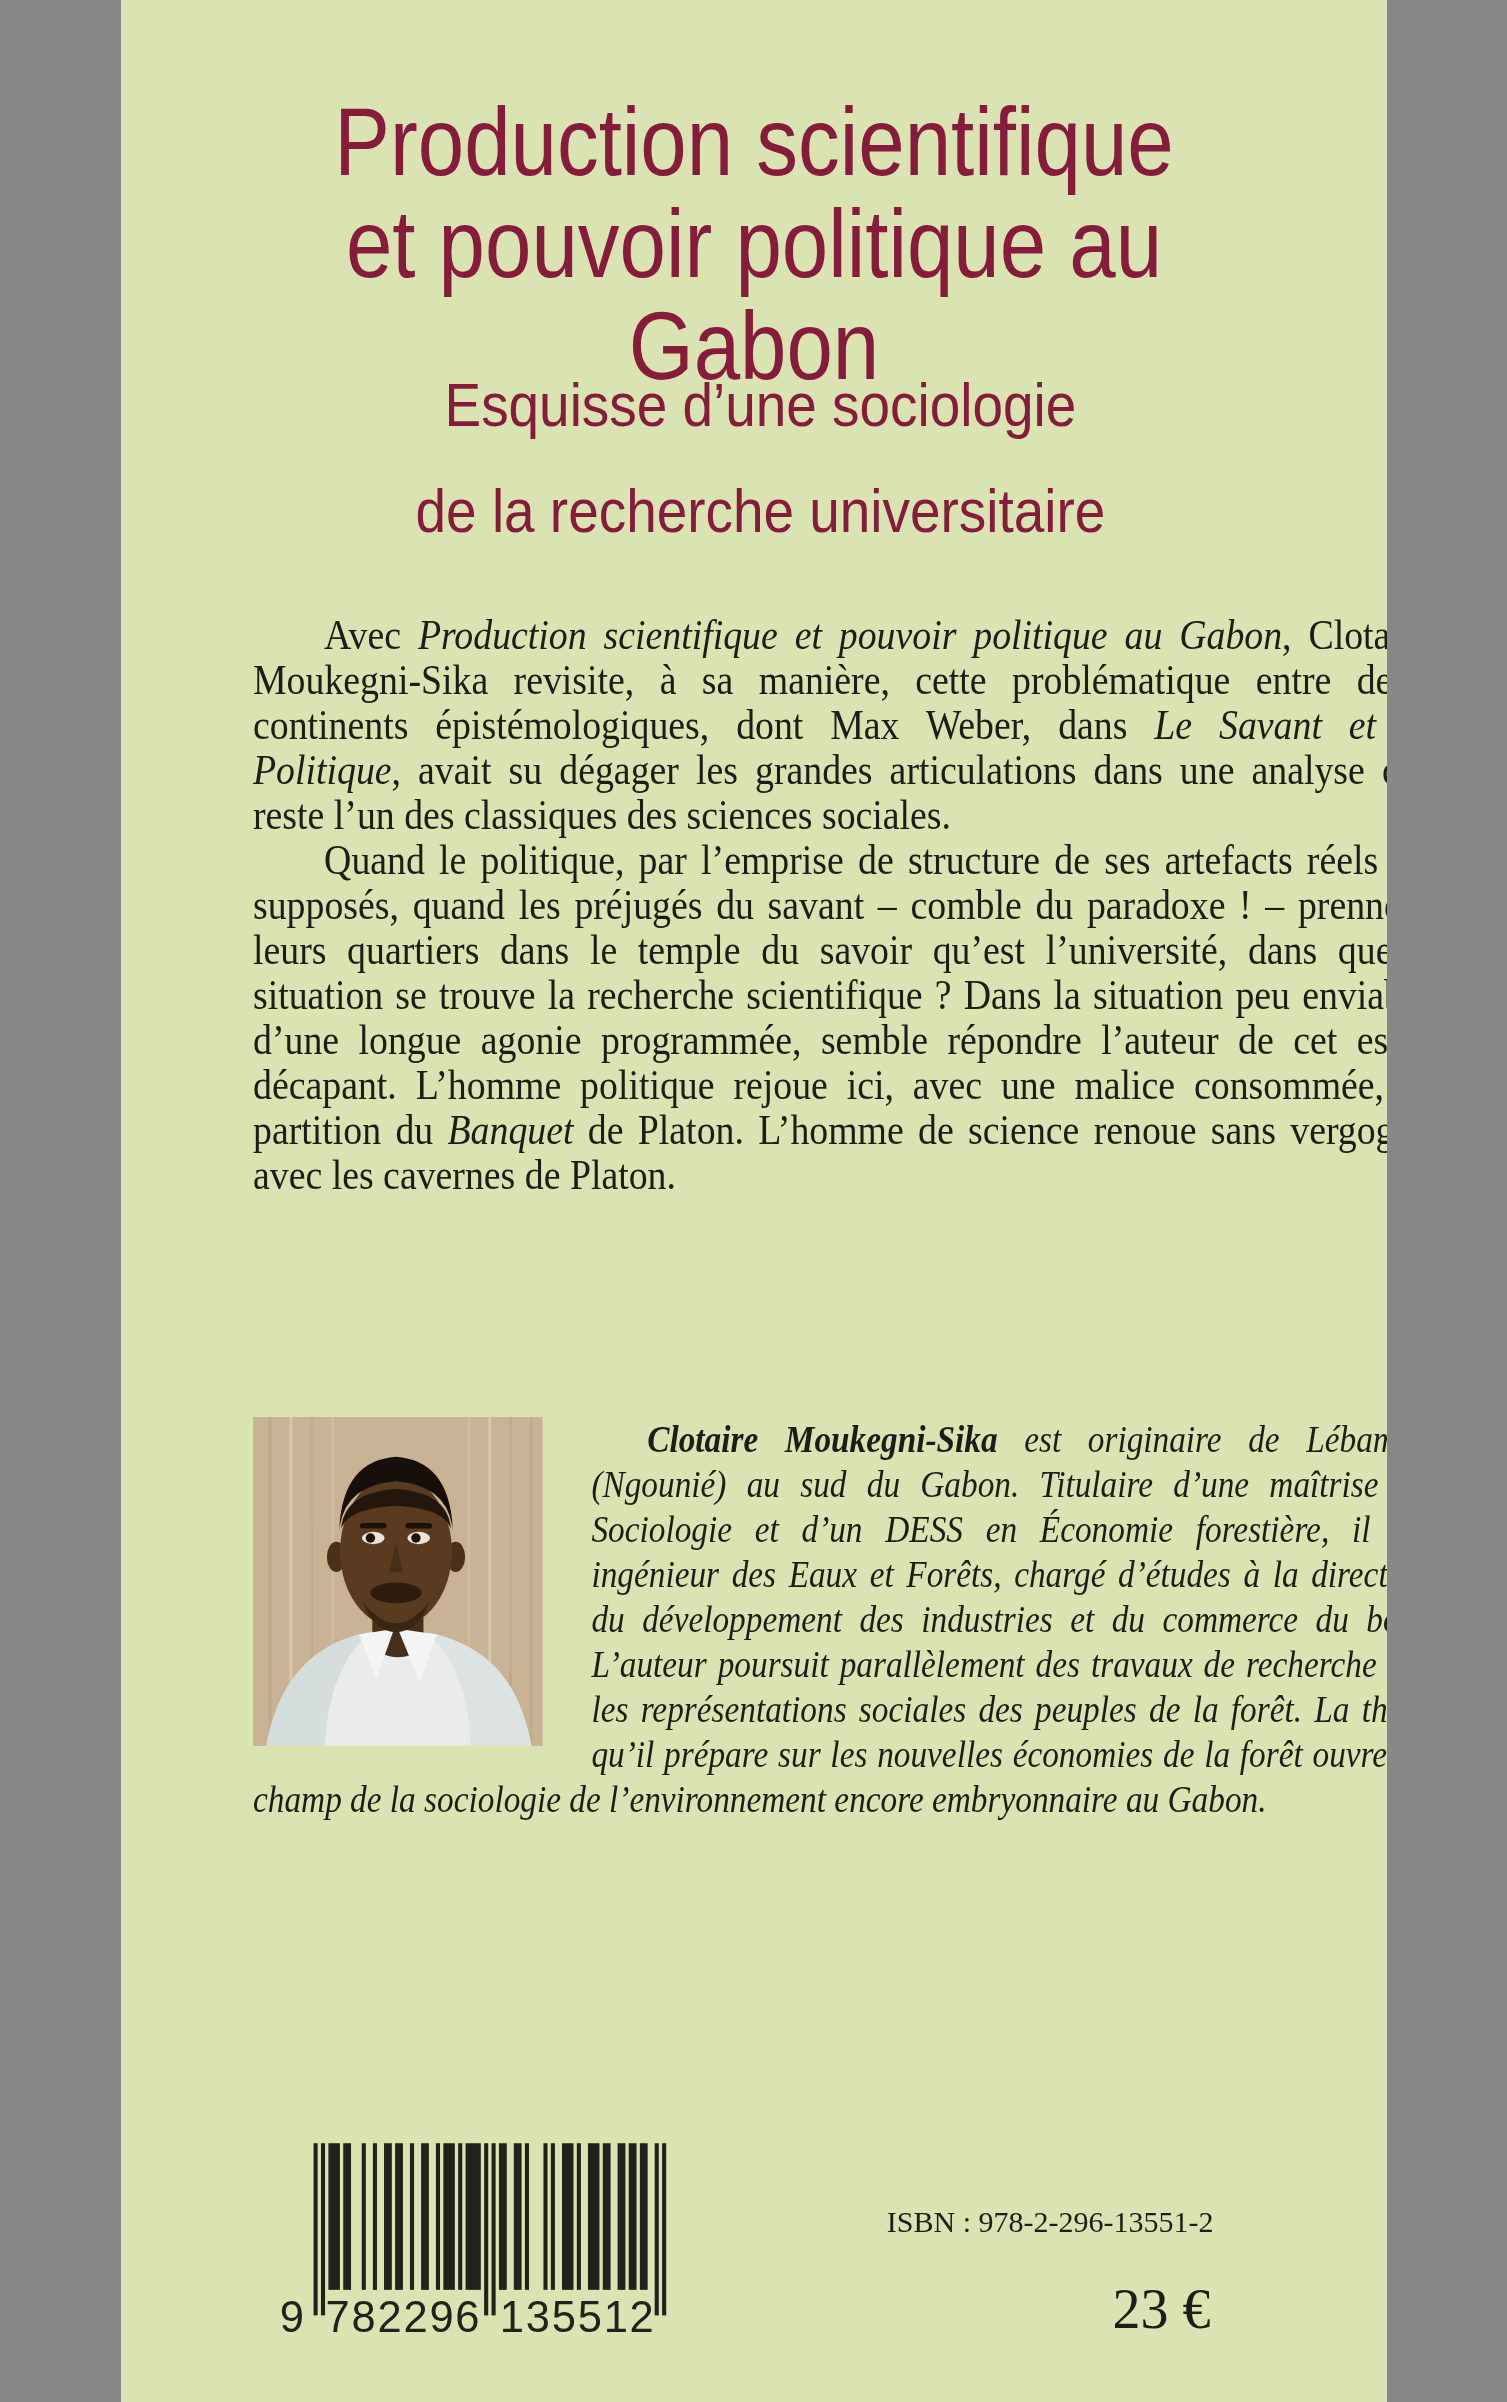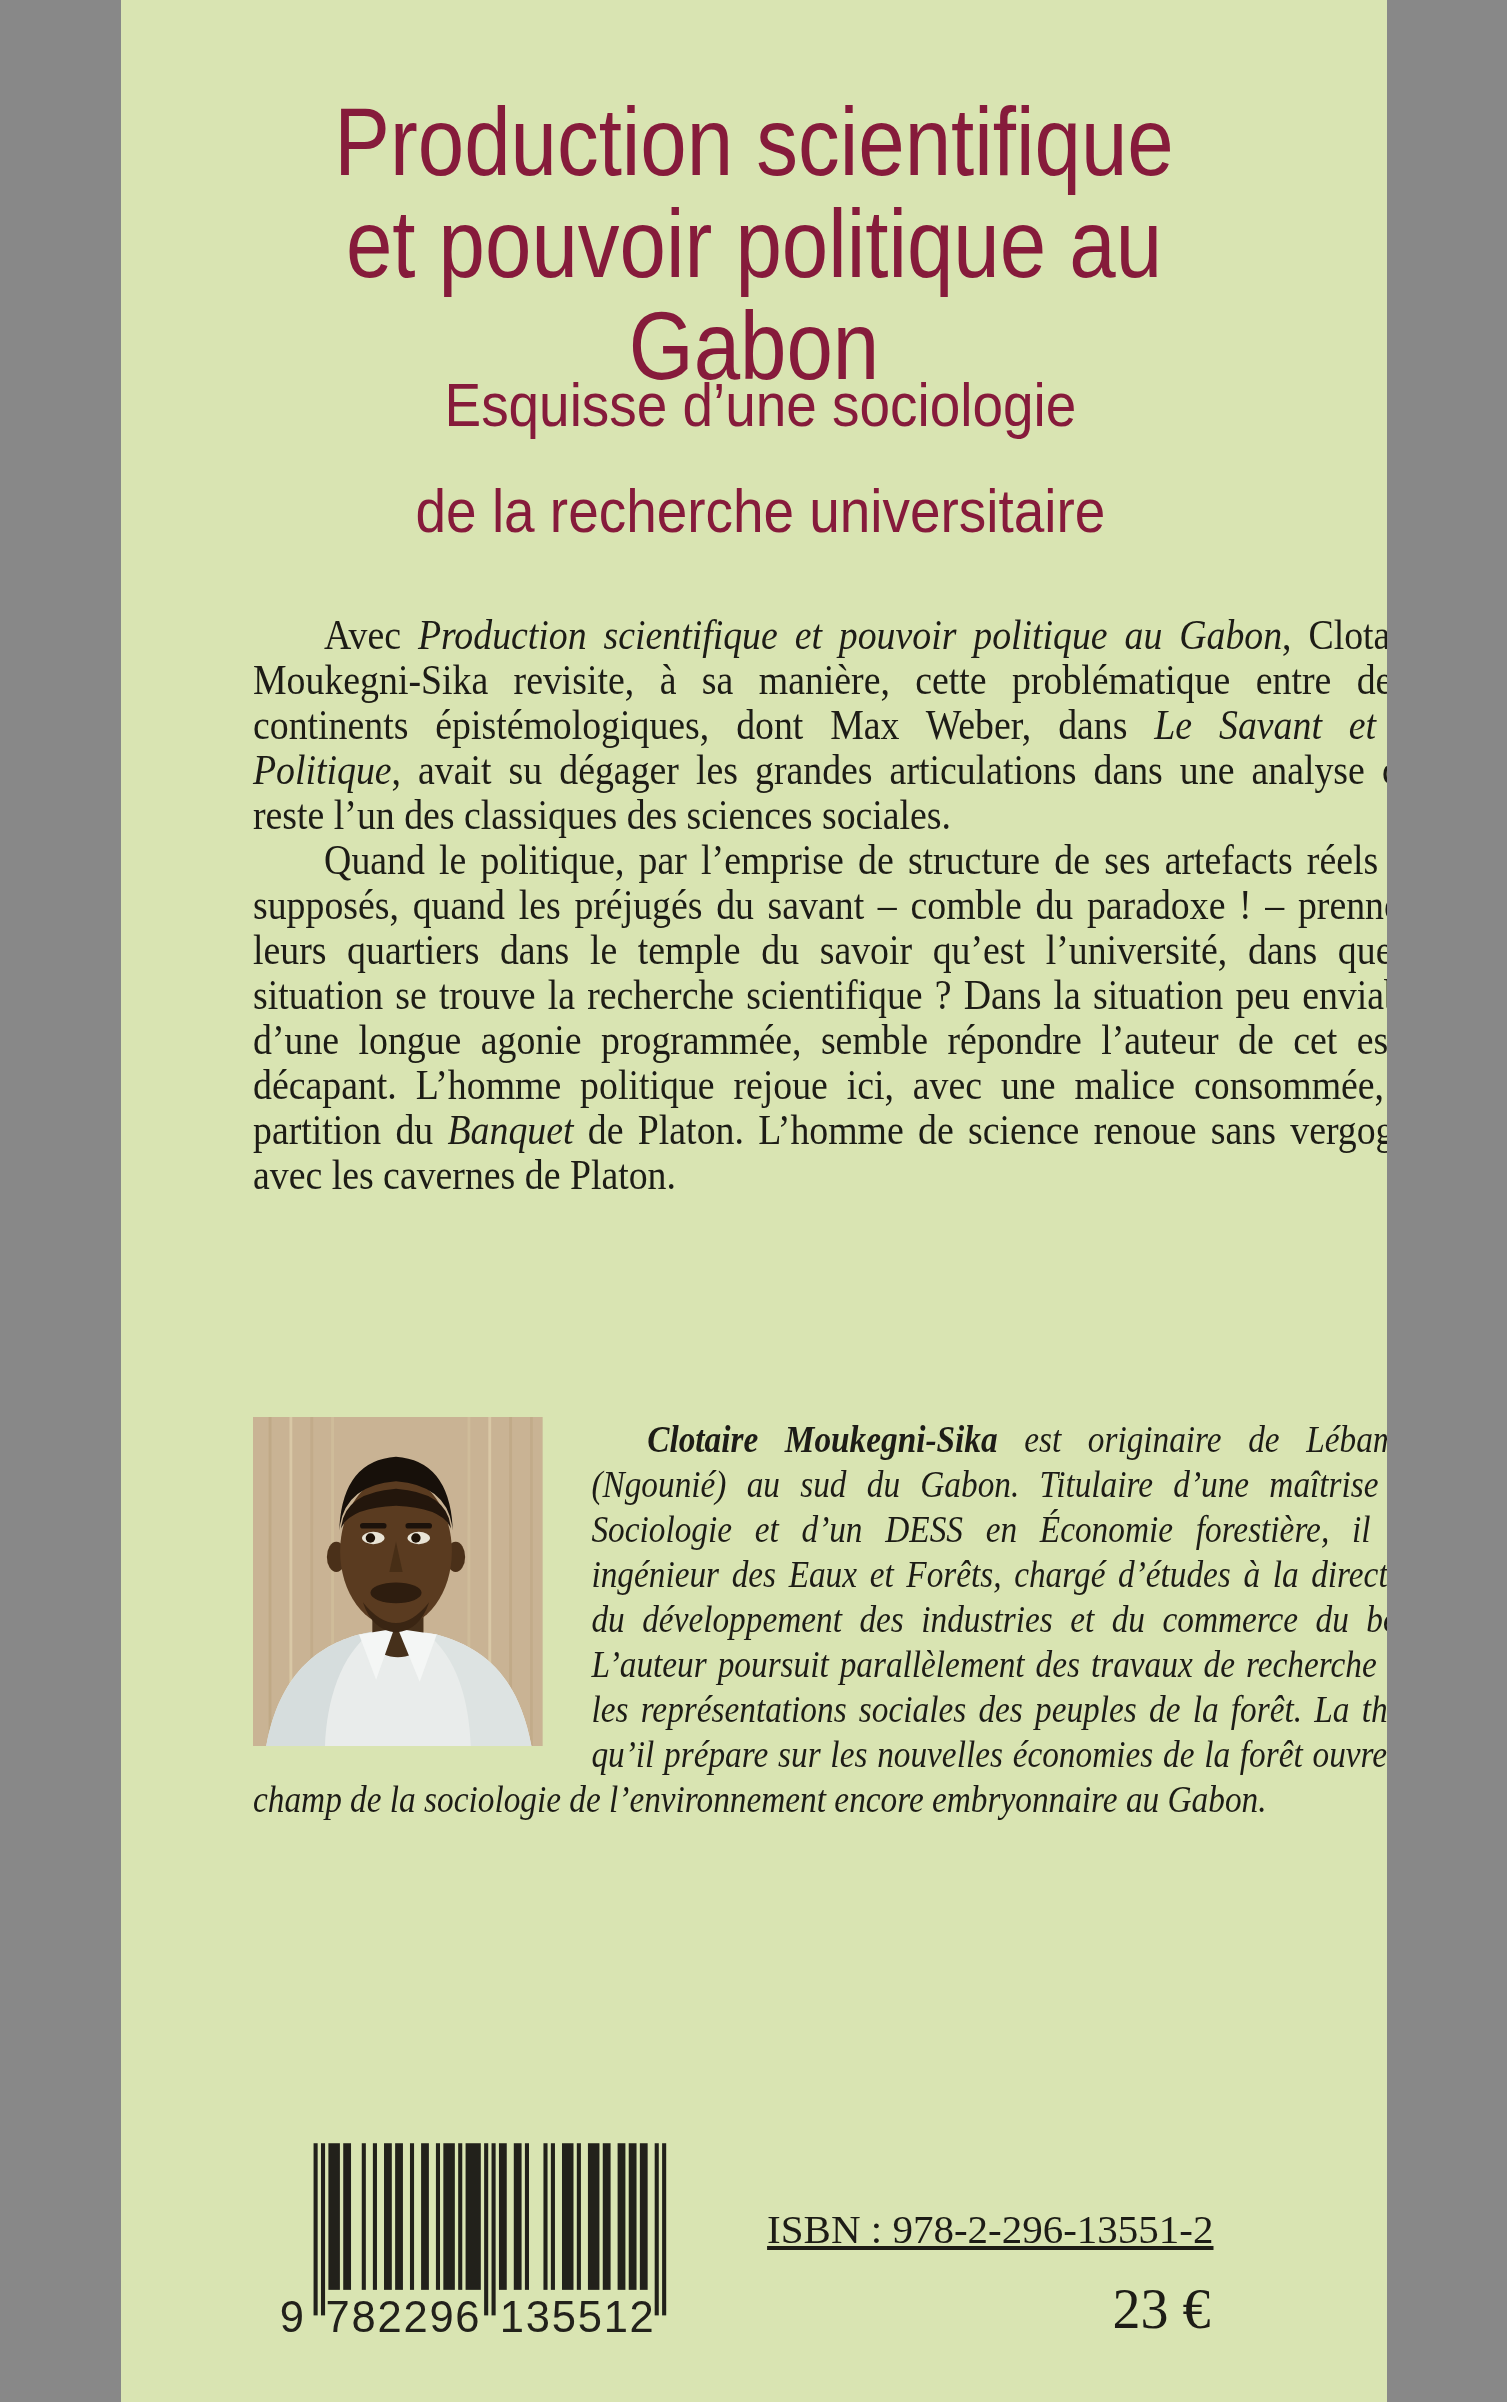--- a/index.html
+++ b/index.html
@@ -23,21 +23,21 @@
   .bd{font-weight:bold;}
 
   .bio{position:absolute;left:132px;top:1417px;width:1308px;
          transform:scaleX(.90);transform-origin:0 0;
          font-size:37px;line-height:45px;text-align:justify;font-style:italic;}
   .bio p{margin:0;text-indent:62px;}
   .photo{float:left;width:322px;height:329px;margin:0 54px 13.2px 0;display:block;}
 
   .barcode{position:absolute;left:150px;top:2143px;}
   .barcode svg{display:block;}
-  .isbn{position:absolute;right:173px;top:2205px;font-size:41px;white-space:nowrap;text-decoration:underline;}
+  .isbn{position:absolute;right:173px;top:2205px;font-size:30px;white-space:nowrap;}
   .price{position:absolute;right:176px;top:2277px;font-size:56px;white-space:nowrap;}
 </style>
 </head>
 <body>
 
 <div class="page">
 
   <div class="title">
     <div>Production scientifique</div>
     <div>et pouvoir politique au Gabon</div>

